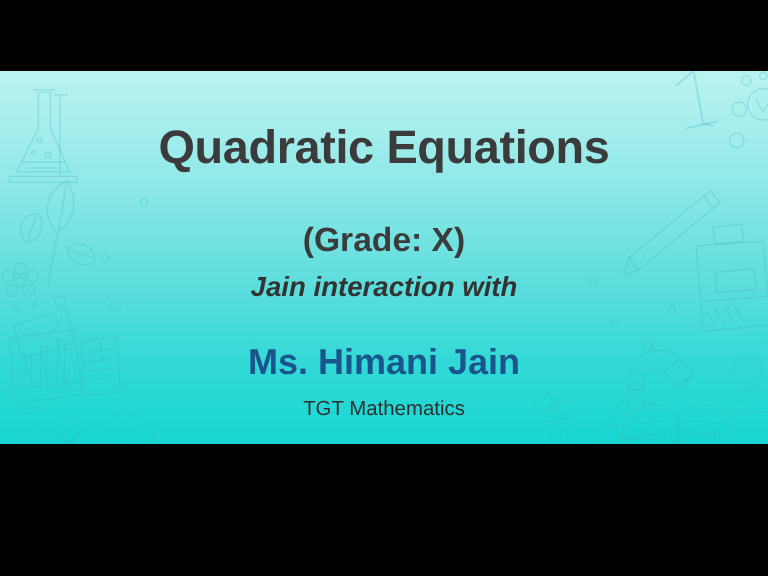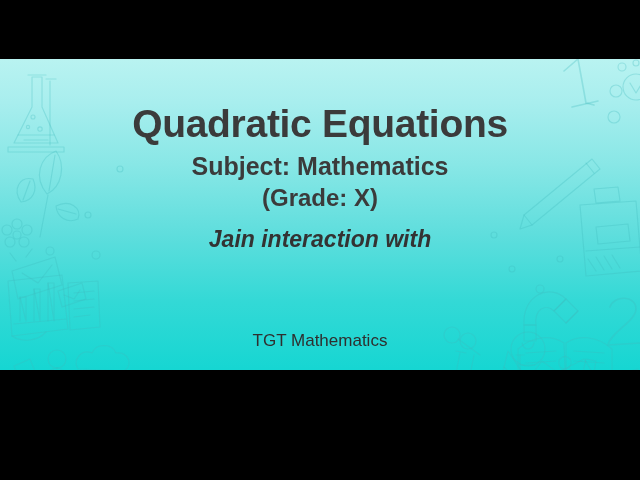--- a/index.html
+++ b/index.html
@@ -108,21 +108,21 @@
     font-size: 25px;
     font-weight: bold;
     color: #3b3b3b;
     line-height: 1;
   }
 
   #grade-line {
     position: absolute;
     left: 0; right: 0;
     top: 127px;
-    font-size: 24px;
+    font-size: 28px;
     font-weight: bold;
     color: #3b3b3b;
     line-height: 1;
   }
 
   #live-line {
     position: absolute;
     left: 0; right: 0;
     top: 169px;
     font-size: 23px;
@@ -388,23 +388,23 @@
         <circle class="dd" cx="512" cy="210" r="3"></circle>
         <circle class="dd" cx="120" cy="110" r="3"></circle>
         <circle class="dd" cx="96" cy="196" r="4"></circle>
         <circle class="dd" cx="88" cy="156" r="3"></circle>
         <circle class="dd" cx="560" cy="200" r="3"></circle>
       </svg>
     </div>
 
     <div id="slide-content">
       <div id="title-main">Quadratic Equations</div>
-      <div id="subject-line">Subject: Mathematics</div>
       <div id="grade-line">(Grade: X)</div>
       <div id="live-line">Jain interaction with</div>
+      <div id="presenter-name">Ms. Himani Jain</div>
       <div id="presenter-role">TGT Mathematics</div>
     </div>
 
   </div>
 
   <div class="letterbox" id="letterbox-bottom"></div>
 
 </div>
 
 </body></html>

